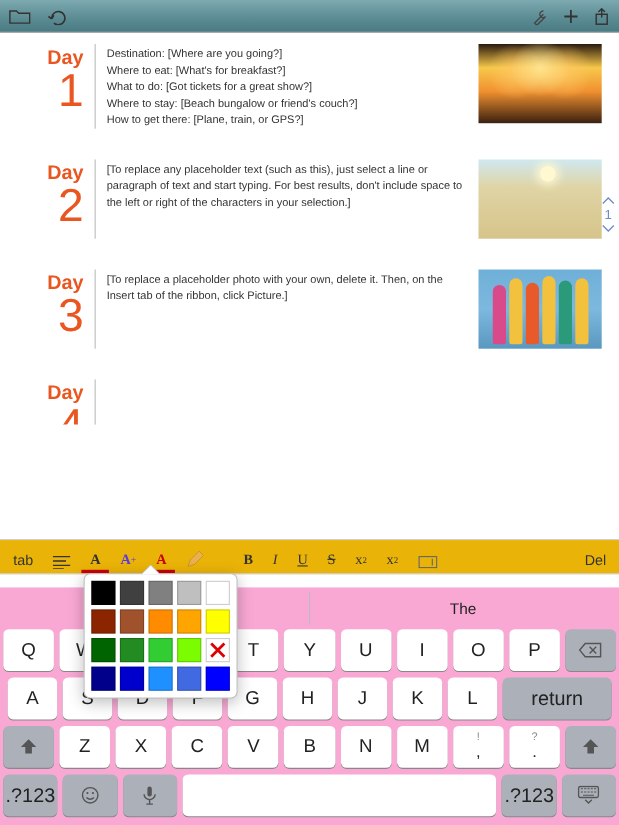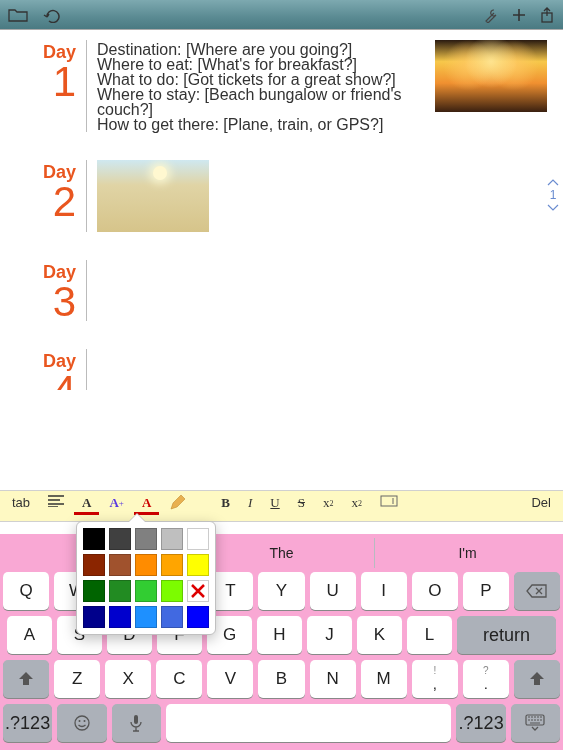--- a/index.html
+++ b/index.html
@@ -11,37 +11,37 @@
     .top-toolbar svg { display: block; }
     
     .document { background: #fff; padding: 10px 16px 0 16px; height: 460px; overflow: hidden; position: relative; }
     
     .day-block { display: flex; gap: 10px; margin-bottom: 28px; }
     .day-label { min-width: 60px; text-align: right; padding-top: 2px; }
     .day-label .day-word { color: #e9561f; font-weight: 600; font-size: 18px; }
     .day-label .day-num { color: #e9561f; font-size: 42px; line-height: 38px; font-weight: 400; }
     .day-divider { width: 1px; background: #bbb; }
     .day-content { flex: 1; display: flex; gap: 10px; }
-    .day-text { flex: 1; font-size: 16px; line-height: 15px; color: #333; padding-top: 2px; }
+    .day-text { flex: 1; font-size: 10px; line-height: 15px; color: #333; padding-top: 2px; }
     .day-image { width: 112px; height: 72px; background: #ddd; display: flex; align-items: center; justify-content: center; overflow: hidden; }
     
     .page-indicator { position: absolute; right: 4px; top: 148px; display: flex; flex-direction: column; align-items: center; gap: 2px; color: #6a8cd0; font-size: 12px; }
     
     
     .img-concert { background: linear-gradient(180deg, #2a1a10 0%, #f7c84a 30%, #f09030 60%, #3a2010 100%); position: relative; }
     .img-concert::after { content: ""; position: absolute; inset: 0; background: radial-gradient(circle at 50% 30%, rgba(255,230,150,0.9), transparent 35%), radial-gradient(circle at 30% 35%, rgba(255,200,100,0.8), transparent 28%), radial-gradient(circle at 70% 35%, rgba(255,200,100,0.8), transparent 28%); }
     
     .img-beach { background: linear-gradient(180deg, #cfe8f0 0%, #e0d4a5 35%, #d6c48a 100%); position: relative; }
     .img-beach::after { content:""; position:absolute; right:42px; top:6px; width:14px; height:14px; border-radius:50%; background:#fff8d0; box-shadow:0 0 8px 4px rgba(255,250,210,0.8); }
     
     .img-surf { background: linear-gradient(180deg, #6fb0d8 0%, #7db8de 50%, #5a98c0 100%); display:flex; align-items:flex-end; justify-content:center; gap:3px; padding-bottom:4px; }
     .img-surf span { width:12px; border-radius:6px 6px 2px 2px; }
     
     
-    .format-bar { height: 32px; background: #fef9c3; border-top: 1px solid #d0d0d0; border-bottom: 1px solid #d0d0d0; display:flex; align-items:flex-start; padding: 0 4px; gap: 2px; position: relative; }
+    .format-bar { height: 32px; background: #eab308; border-top: 1px solid #d0d0d0; border-bottom: 1px solid #d0d0d0; display:flex; align-items:flex-end; padding: 0 4px; gap: 2px; position: relative; }
     .fmt-btn { padding: 4px 8px; font-size: 13px; font-family: Georgia, serif; color: #333; display:flex; align-items:center; cursor:pointer; }
     .fmt-btn.sans { font-family: -apple-system, Helvetica, sans-serif; }
     .fmt-btn .sub { font-size: 8px; vertical-align: sub; }
     .fmt-btn .sup { font-size: 8px; vertical-align: super; }
     .spacer { flex: 1; }
     
     
     .color-popover { position:absolute; top: 30px; left: 76px; background:#fff; border:1px solid #c0c0c0; border-radius:6px; box-shadow:0 4px 14px rgba(0,0,0,0.25); padding:6px; z-index:50; }
     .color-popover::before { content:""; position:absolute; top:-8px; left:52px; width:0; height:0; border-left:8px solid transparent; border-right:8px solid transparent; border-bottom:8px solid #fff; filter: drop-shadow(0 -1px 0 #c0c0c0); }
     .color-grid { display:grid; grid-template-columns: repeat(5, 22px); gap:4px; }
@@ -125,30 +125,42 @@
       </svg>
   </div>
 
   <div class="day-block">
     <div class="day-label">
       <div class="day-word">Day</div>
       <div class="day-num">2</div>
     </div>
     <div class="day-divider"></div>
     <div class="day-content">
+      <div class="day-text">[To replace any placeholder text (such as this), just select a line or paragraph of text and start typing. For best results, don't include space to the left or right of the characters in your selection.]</div>
       <div class="day-image img-beach"></div>
     </div>
   </div>
 
   <div class="day-block">
     <div class="day-label">
       <div class="day-word">Day</div>
       <div class="day-num">3</div>
     </div>
     <div class="day-divider"></div>
+    <div class="day-content">
+      <div class="day-text">[To replace a placeholder photo with your own, delete it. Then, on the Insert tab of the ribbon, click Picture.]</div>
+      <div class="day-image img-surf">
+        <span style="height:54px;background:#d94a8a"></span>
+        <span style="height:60px;background:#f2c23e"></span>
+        <span style="height:56px;background:#e85a2a"></span>
+        <span style="height:62px;background:#f2c23e"></span>
+        <span style="height:58px;background:#2a9a7a"></span>
+        <span style="height:60px;background:#f2c23e"></span>
+      </div>
+    </div>
   </div>
 
   <div class="day-block" style="margin-bottom:0">
     <div class="day-label">
       <div class="day-word">Day</div>
       <div class="day-num" style="height:18px;overflow:hidden">4</div>
     </div>
     <div class="day-divider"></div>
   </div>
 
@@ -233,21 +245,20 @@
         <div class="color-swatch" style="background: rgb(65, 105, 225);"></div>
         <div class="color-swatch" style="background: rgb(0, 0, 255);"></div>
       </div>
   </div>
 </div>
 
 <div class="keyboard">
   <div class="sugg-row">
     <div class="sugg">I</div>
     <div class="sugg">The</div>
-    <div class="sugg">I'm</div>
   </div>
 
   <div class="key-row" id="krow1">
       <div class="key">Q</div>
       <div class="key">W</div>
       <div class="key">E</div>
       <div class="key">R</div>
       <div class="key">T</div>
       <div class="key">Y</div>
       <div class="key">U</div>

